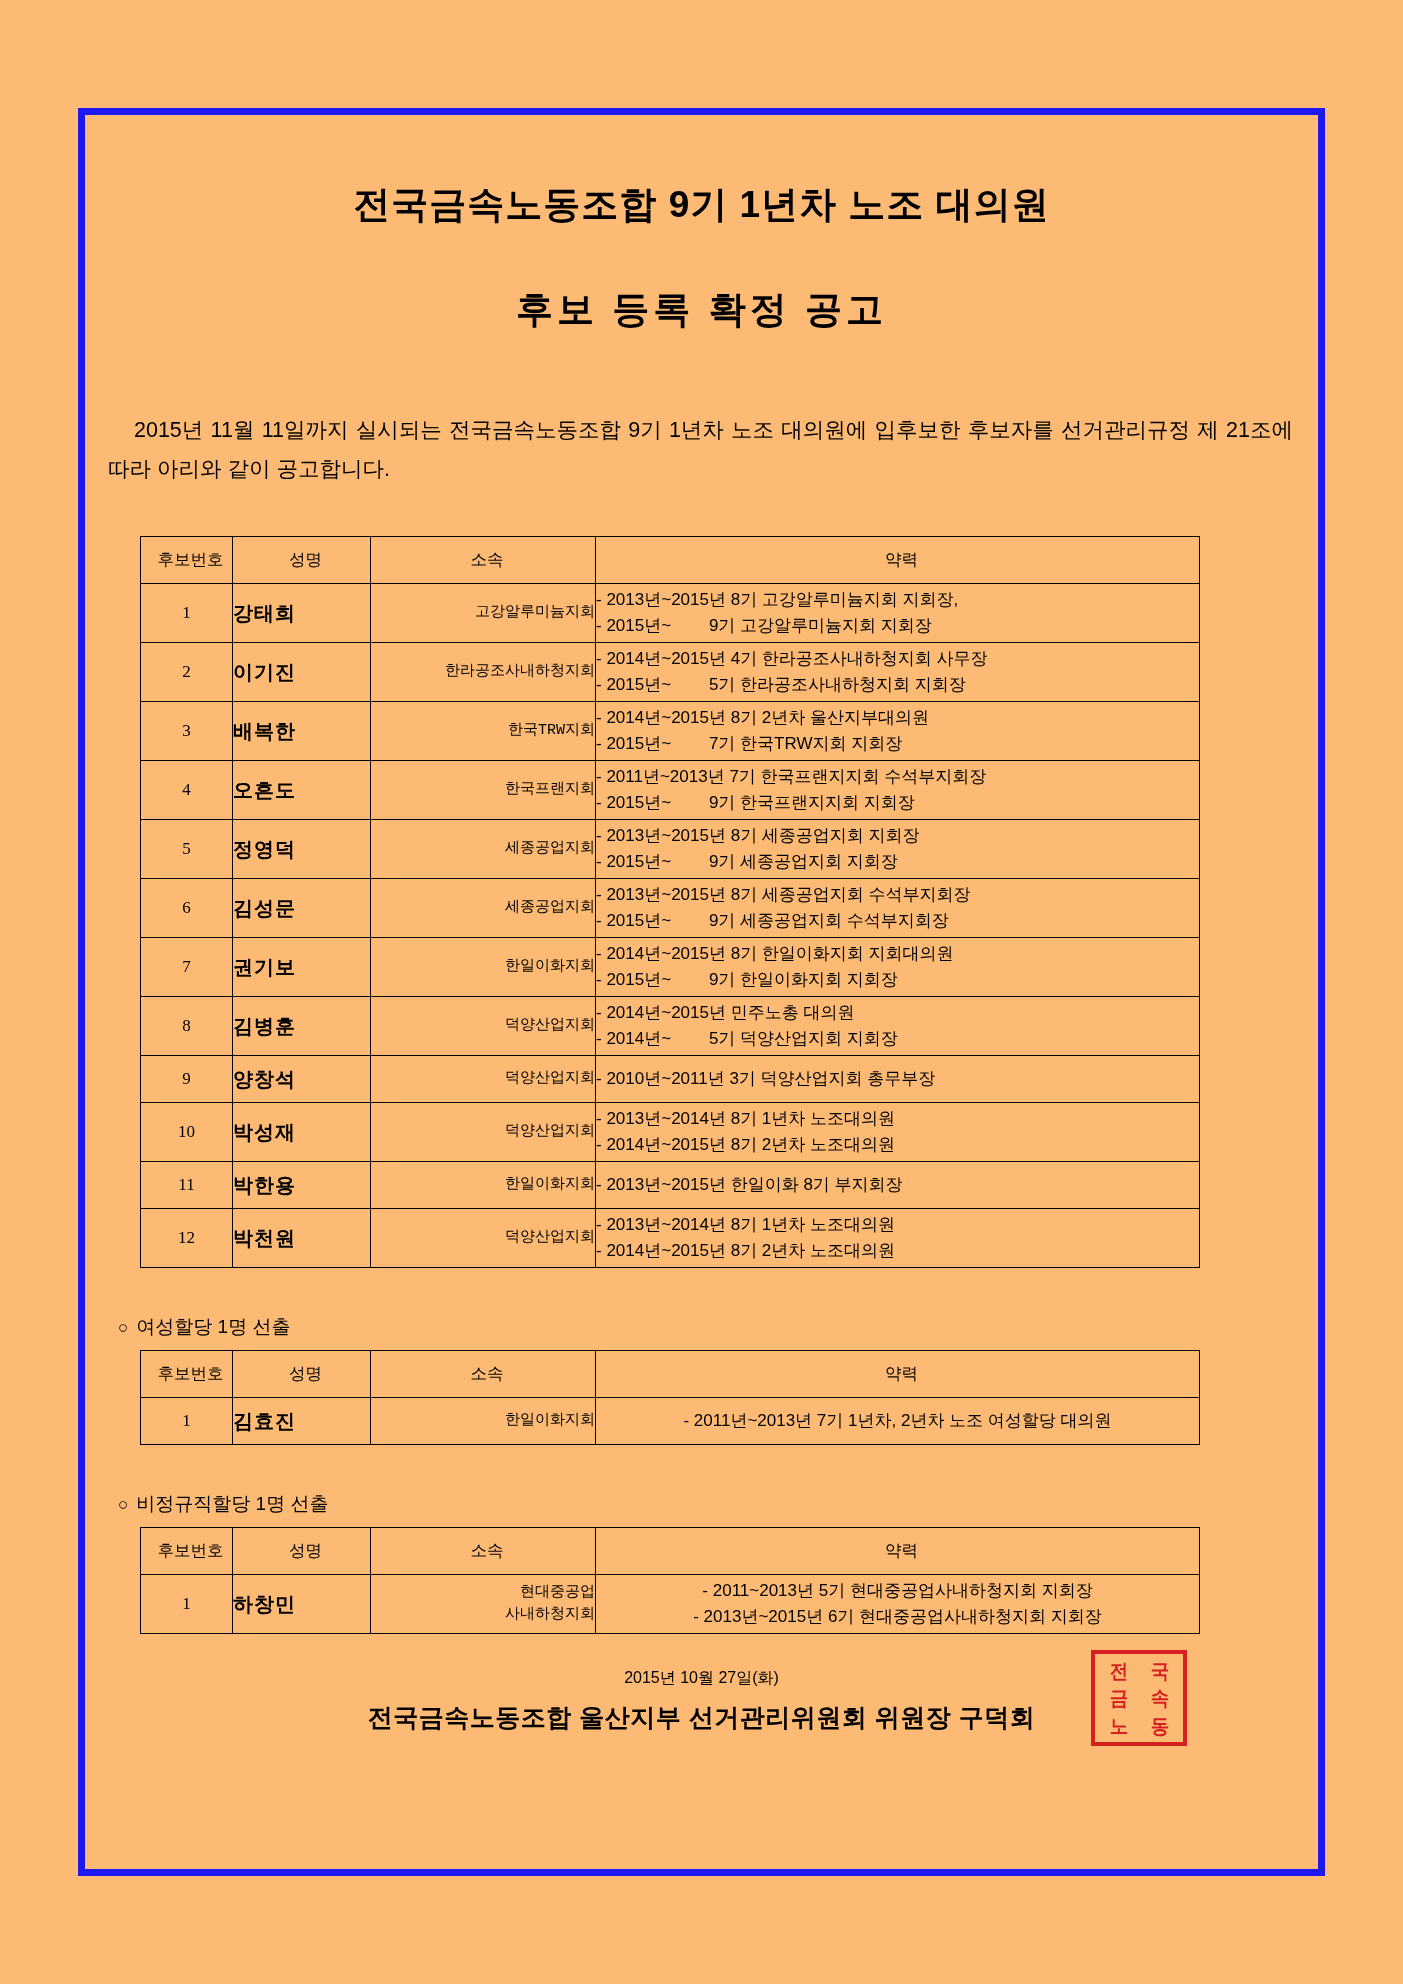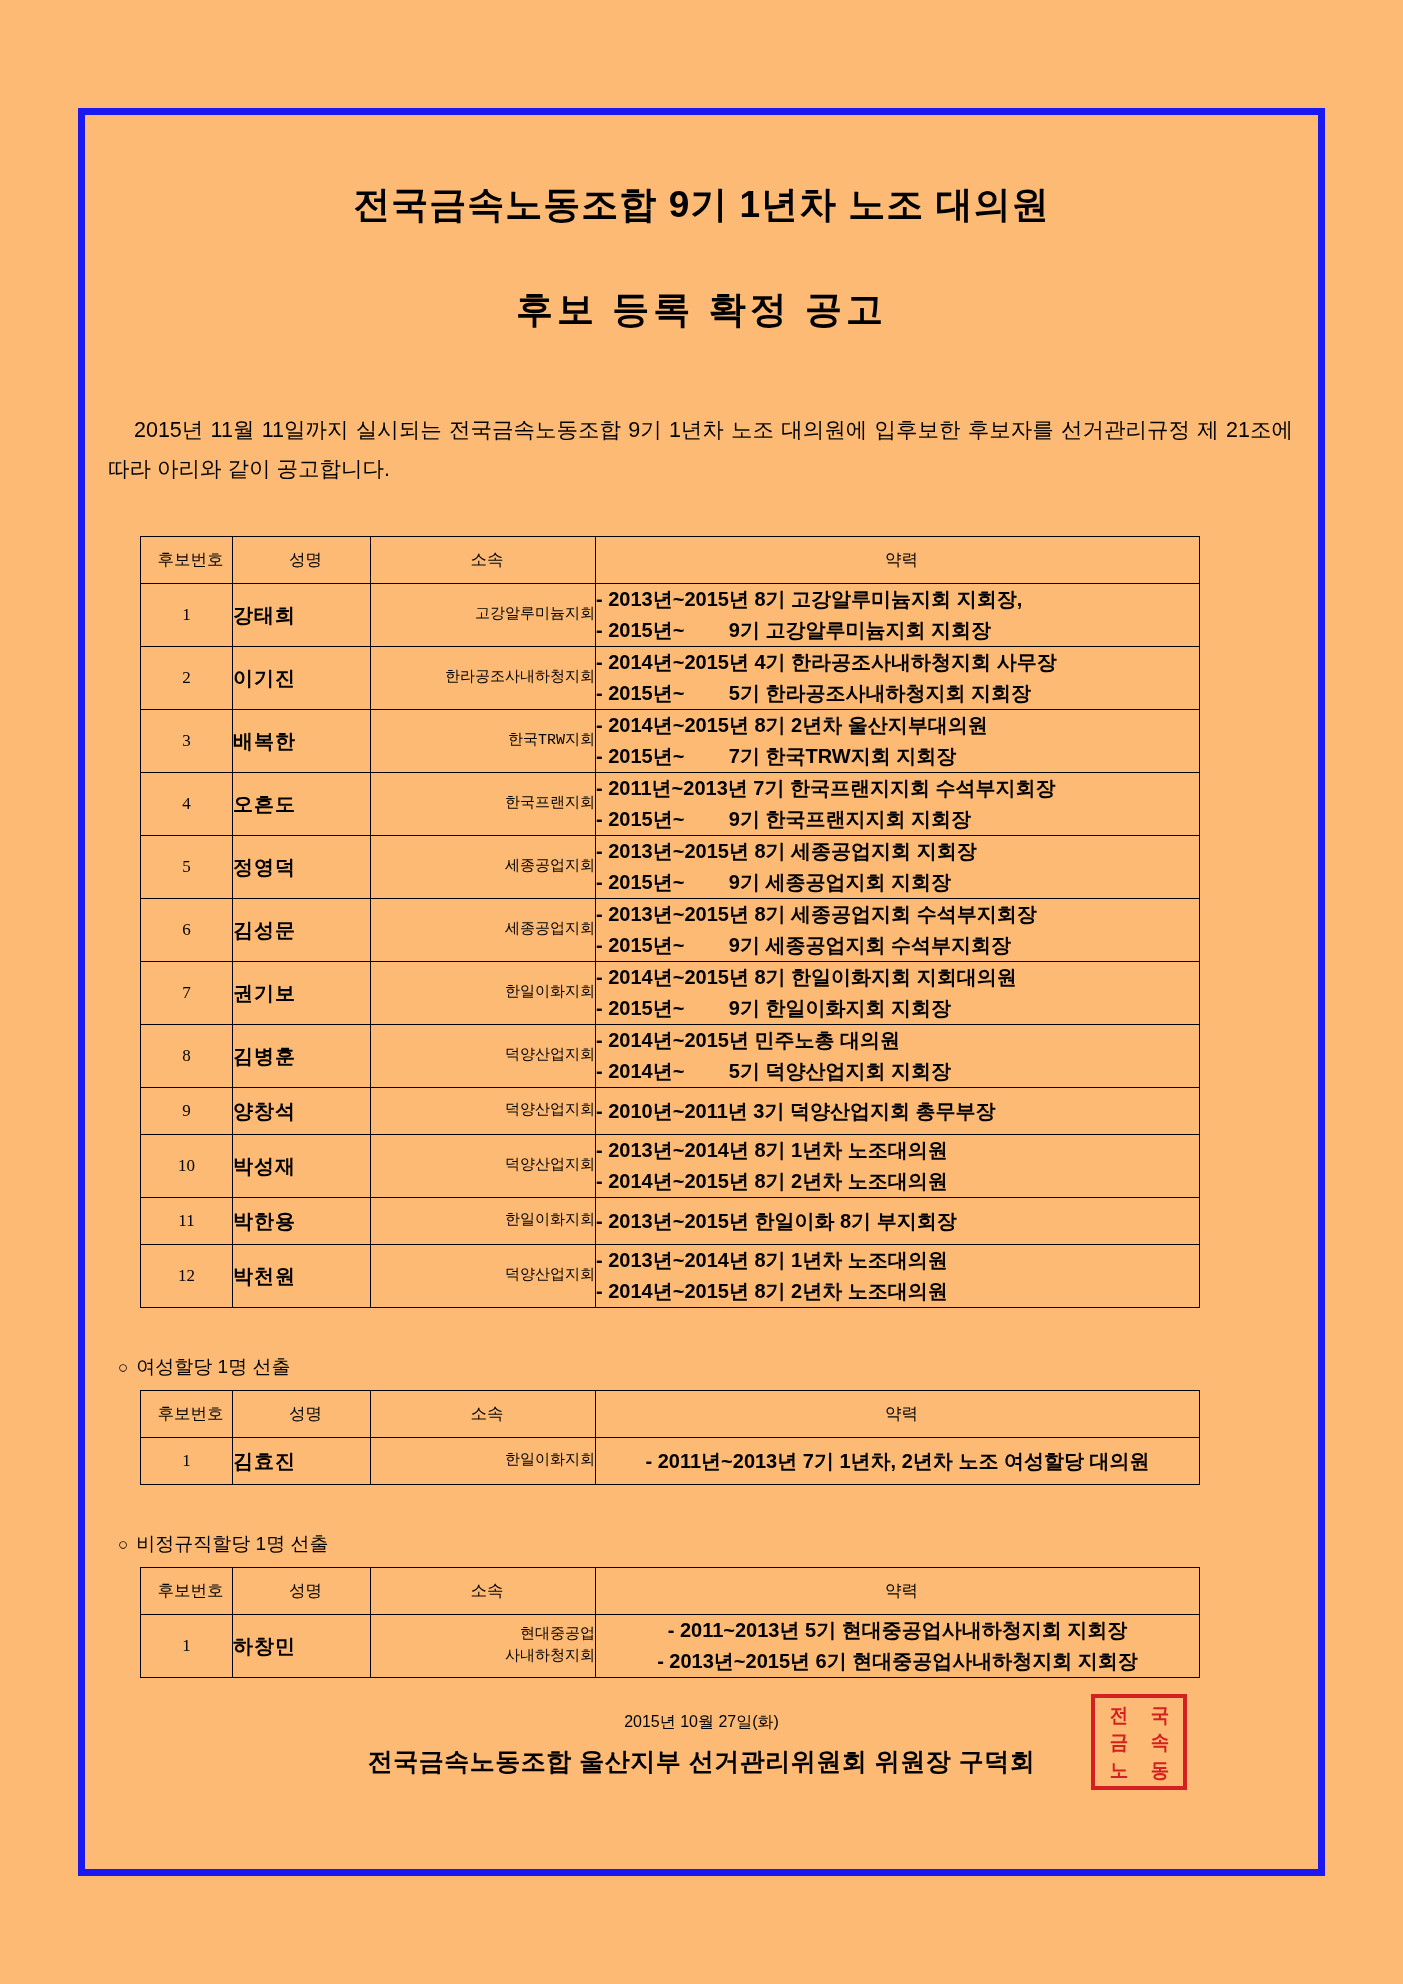--- a/index.html
+++ b/index.html
@@ -113,25 +113,24 @@
     letter-spacing: 1px;
   }
   td.c-org {
     text-align: right;
     font-size: 15px;
     font-family: Liberation Mono, monospace;
     line-height: 1.45;
   }
   td.c-career {
     text-align: left;
-    font-size: 20px;
+    font-size: 17px;
     font-family: "Liberation Sans", sans-serif;
     padding: 6px 0 6px 22px;
     line-height: 1.55;
-    font-weight: bold;
   }
   td.c-career.center {
     text-align: center;
     padding-left: 0;
   }
   .row-tall td { height: 58px; }
   .row-short td { height: 46px; }
 
   .career-line { white-space: pre; display: block; }
 

